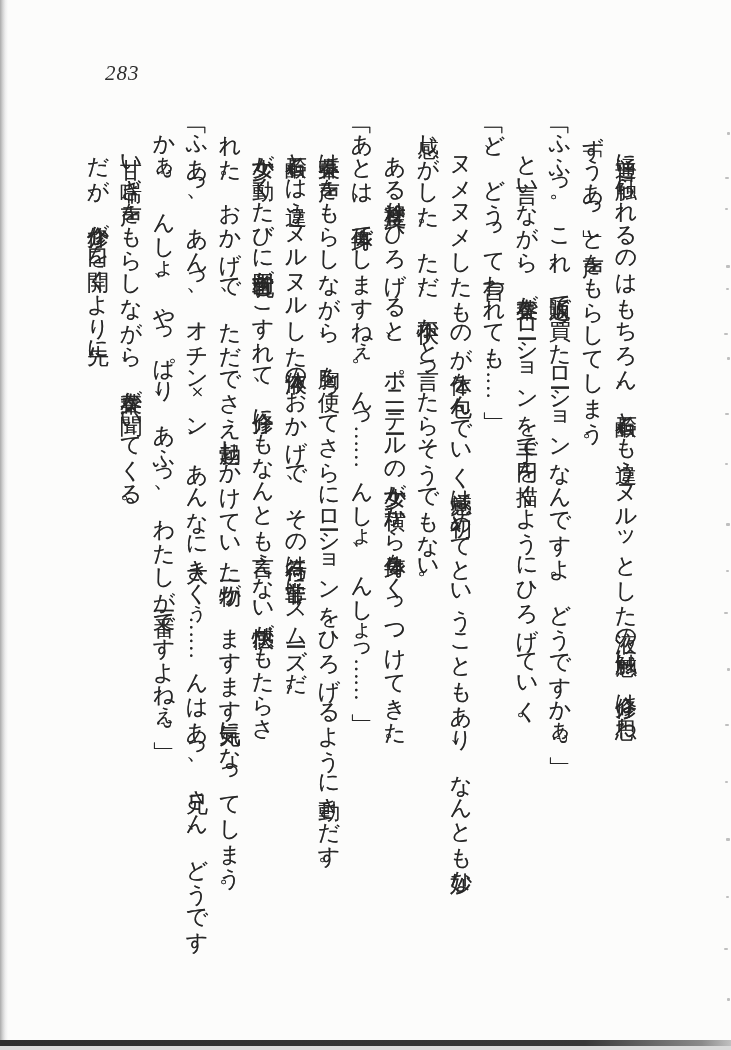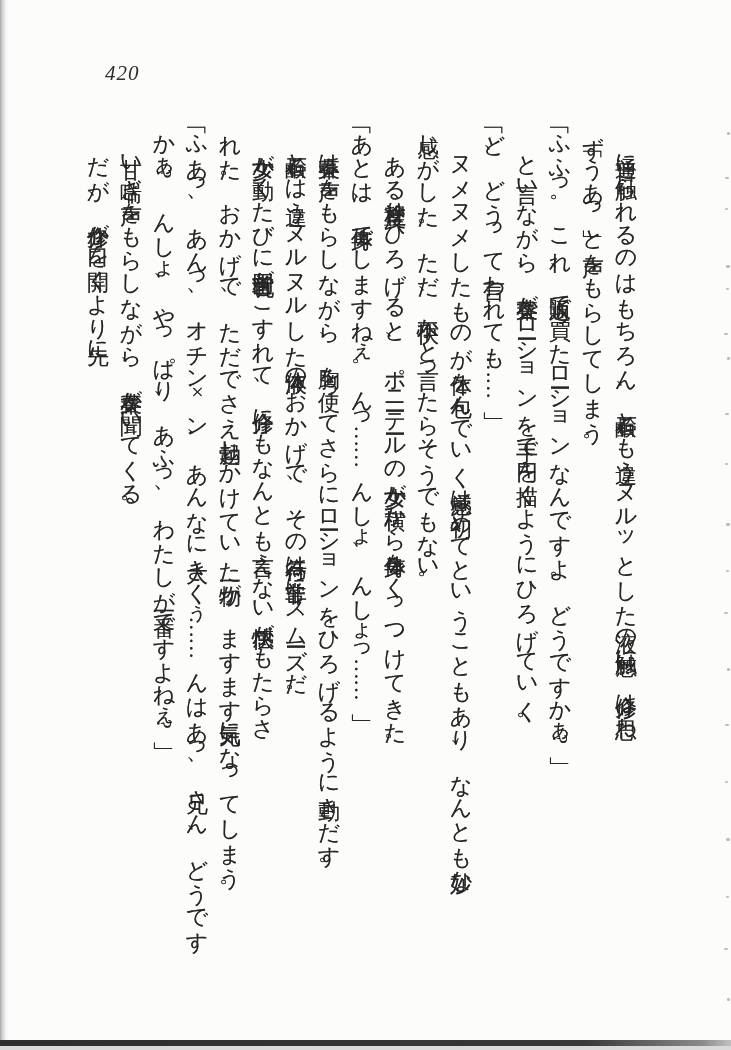--- a/index.html
+++ b/index.html
@@ -70,21 +70,21 @@
     position: absolute;
     background: #9e9e9e;
     opacity: 0.65;
     border-radius: 1px;
   }
 </style>
 </head>
 <body>
 
 <div class="page">
-  <div class="page-number">420</div>
+  <div class="page-number">283</div>
 
   <div class="text-block" id="text-block">
       <div class="text-column">　普通に触られるのはもちろん、石鹸とも違うヌルッとした液の感触に、修介は思わ</div>
       <div class="text-column">ず「うあっ」と声をもらしてしまう。</div>
       <div class="text-column">「ふふっ。これ、通販で買ったローションなんですよ。どうですかぁ?」</div>
       <div class="text-column">　と言いながら、春菜がローションを手で円を描くようにひろげていく。</div>
       <div class="text-column">「ど、どうって言われても……」</div>
       <div class="text-column">　ヌメヌメしたものが体を包んでいく感覚は初めてということもあり、なんとも妙な</div>
       <div class="text-column">感じがした。ただ、不快かと言ったらそうでもない。</div>
       <div class="text-column">　ある程度塗りひろげると、ポニーテールの少女が横から身体をくっつけてきた。</div>

